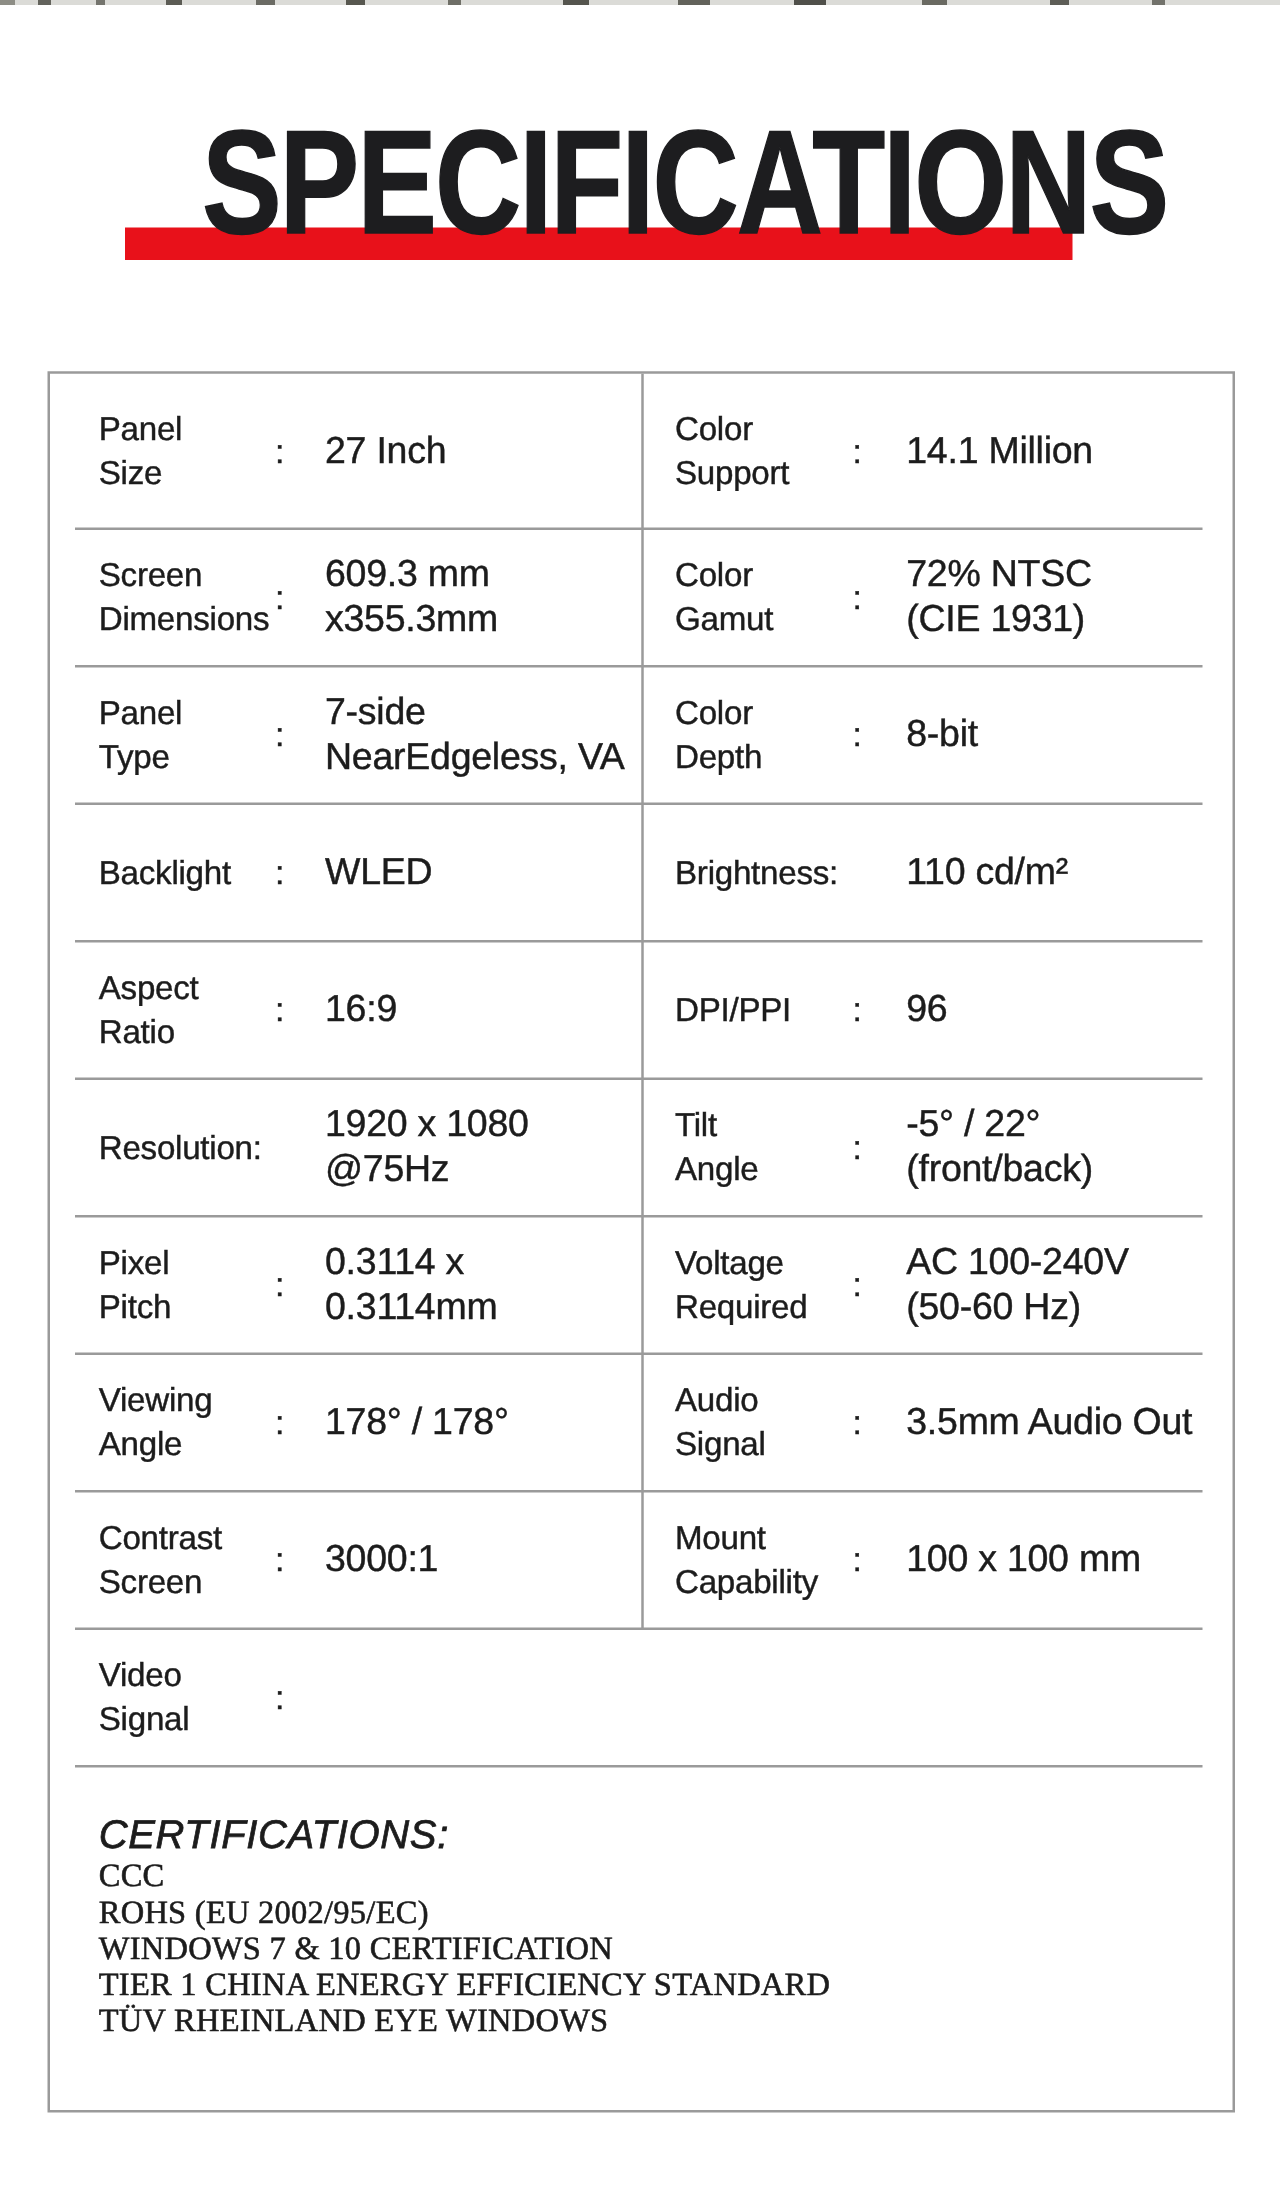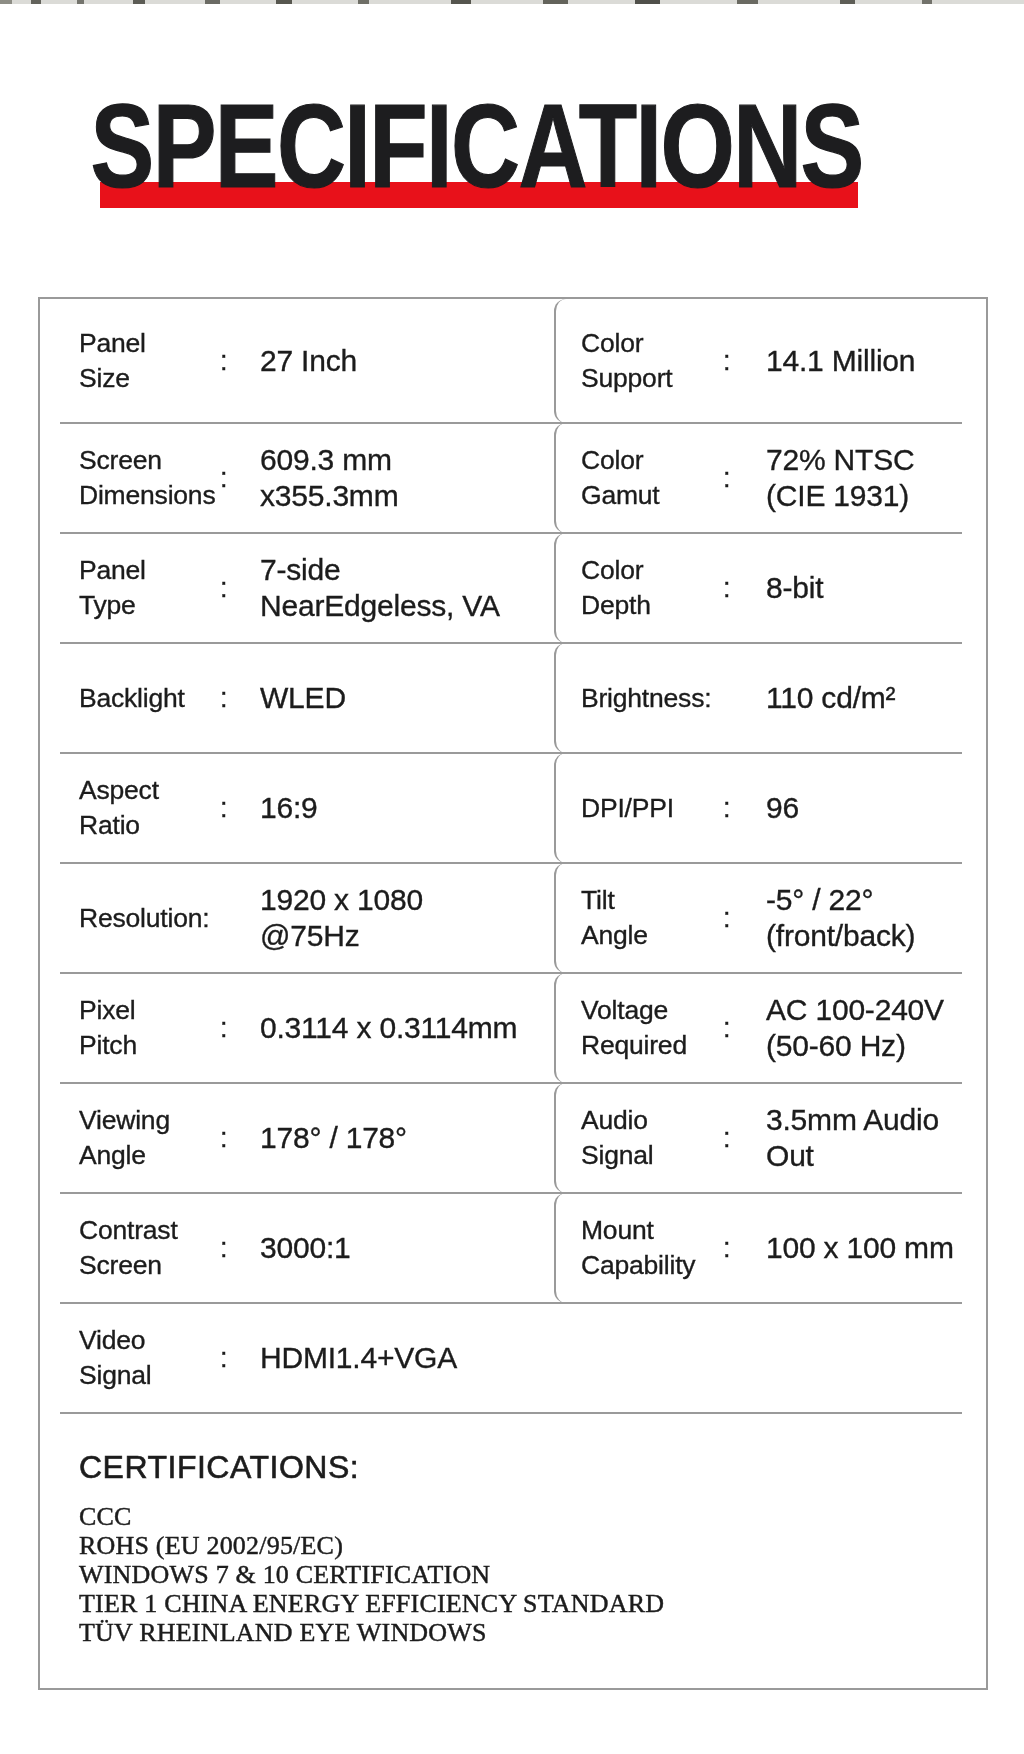--- a/index.html
+++ b/index.html
@@ -25,21 +25,21 @@
         #63635b 53% 55.5%, #dbdbd7 55.5% 62%, #50504a 62% 64.5%, #dbdbd7 64.5% 72%,
         #6a6a62 72% 74%, #dbdbd7 74% 82%, #5e5e57 82% 83.5%, #dbdbd7 83.5% 90%,
         #72726b 90% 91%, #dbdbd7 91% 100%);
   }
   
   .accent-bar{
     position:absolute;left:100px;top:182px;width:758px;height:26px;
     background:var(--accent);z-index:0;
   }
   .title-wrap{
-    position:absolute;top:87px;left:0;width:1024px;text-align:left;z-index:1;
+    position:absolute;top:87px;left:0;width:1024px;text-align:right;z-index:1;
   }
   .title-wrap h1{
     display:inline-block;
     font-size:118px;line-height:1;font-weight:bold;color:#1d1d1f;
     letter-spacing:-2px;white-space:nowrap;
     transform:scaleX(0.81);transform-origin:50% 50%;
     -webkit-text-stroke:1.2px #1d1d1f;
   }
   
   .spec-table{
@@ -48,24 +48,23 @@
     display:flex;flex-direction:column;
   }
   .row{display:flex;position:relative;flex:0 0 110px;}
   .row.first{flex:0 0 124px;}
   .row + .row::before,
   .certs::before{
     content:"";position:absolute;left:20px;right:24px;top:-1px;height:2px;
     background:var(--line);
   }
   .cell{
-    width:514px;display:grid;align-items:center;
+    width:473px;display:grid;align-items:center;
     grid-template-columns:141px 40px 1fr;
     padding-left:39px;
-    border-radius:12px;
   }
   .cell.right{
     flex:1;width:auto;border-left:2px solid var(--line);
     grid-template-columns:142px 43px 1fr;
     padding-left:25px;
   }
   .cell.right.empty{border-left:none;}
   .lbl{
     font-size:26.5px;line-height:35px;letter-spacing:-0.2px;
     white-space:pre-line;-webkit-text-stroke:0.35px var(--ink);
@@ -75,21 +74,21 @@
   }
   .val{
     font-size:30px;line-height:36px;letter-spacing:-0.2px;
     white-space:pre-line;-webkit-text-stroke:0.35px var(--ink);
   }
   
   .certs{
     position:relative;flex:1;padding:36px 30px 0 39px;
   }
   .certs-heading{
-    font-size:32px;letter-spacing:0.5px;margin-bottom:16px;
+    font-size:32px;letter-spacing:0.5px;font-style:italic;
     -webkit-text-stroke:0.6px var(--ink);
   }
   .cert-item{
     font-size:26px;line-height:29px;letter-spacing:0.2px;font-family:Liberation Serif, serif;
     -webkit-text-stroke:0.45px var(--ink);
   }
 </style>
 </head>
 <body>
 
@@ -237,21 +236,20 @@
       <div class="sep">:</div>
       <div class="val">100 x 100 mm</div>
     </div>
   </div>
 
   <div class="row">
     <div class="cell">
       <div class="lbl">Video
 Signal</div>
       <div class="sep">:</div>
-      <div class="val">HDMI1.4+VGA</div>
     </div>
     <div class="cell right empty"></div>
   </div>
 
   <div class="certs">
     <div class="certs-heading">CERTIFICATIONS:</div>
     <div class="cert-item">CCC</div>
     <div class="cert-item">ROHS (EU 2002/95/EC)</div>
     <div class="cert-item">WINDOWS 7 &amp; 10 CERTIFICATION</div>
     <div class="cert-item">TIER 1 CHINA ENERGY EFFICIENCY STANDARD</div>

